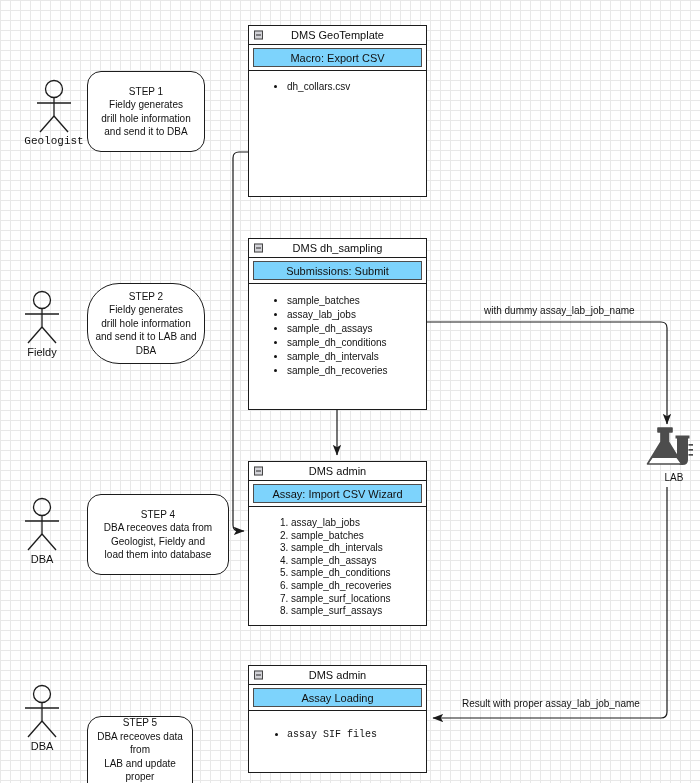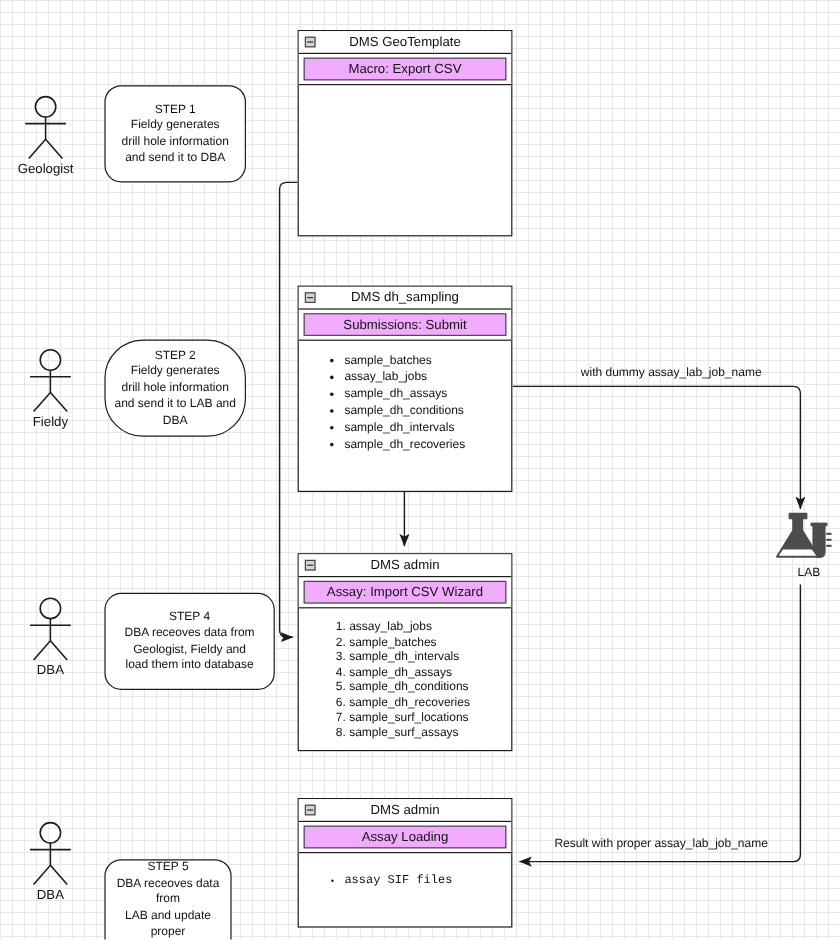--- a/index.html
+++ b/index.html
@@ -119,21 +119,21 @@
     background: #2b2b2b;
   }
   .panel-subbar-wrap {
     padding: 3px 4px 3px 4px;
     border-bottom: 1.4px solid #1c1c1c;
     background: #ffffff;
   }
   .panel-subbar {
     box-sizing: border-box;
     border: 1px solid #4d4d4d;
-    background: #f0abfc;
+    background: #7dd3fc;
     height: 19px;
     display: flex;
     align-items: center;
     justify-content: center;
     font-size: 11px;
     color: #111111;
   }
   .panel-body {
     padding: 10px 6px 6px 6px;
     font-size: 10px;
@@ -193,21 +193,21 @@
 
     <path class="edge-path" d="M248,152 L239,152 Q233,152 233,158 L233,525 Q233,531 239,531 L244,531" marker-end="url(#arrowFilled)"></path>
 
     <path class="edge-path" d="M337,410 L337,455" marker-end="url(#arrowFilled)"></path>
 
     <path class="edge-path" d="M427,322 L661,322 Q667,322 667,328 L667,424" marker-end="url(#arrowFilled)"></path>
 
     <path class="edge-path" d="M667,487 L667,712 Q667,718 661,718 L433,718" marker-end="url(#arrowFilled)"></path>
   </svg>
 
-  <div class="actor" style="left:8px; top:78px;">
+  <div class="actor" style="left:24px; top:78px;font-family:Liberation Mono, monospace;">
     <svg width="46" height="56" viewBox="0 0 46 56">
       <circle cx="23" cy="11" r="8.5" fill="none" stroke="#1c1c1c" stroke-width="1.3"></circle>
       <line x1="23" y1="19.5" x2="23" y2="38" stroke="#1c1c1c" stroke-width="1.3"></line>
       <line x1="6" y1="25" x2="40" y2="25" stroke="#1c1c1c" stroke-width="1.3"></line>
       <line x1="23" y1="38" x2="9" y2="54" stroke="#1c1c1c" stroke-width="1.3"></line>
       <line x1="23" y1="38" x2="37" y2="54" stroke="#1c1c1c" stroke-width="1.3"></line>
     </svg>
     <div class="actor-label">Geologist</div>
   </div>
 
@@ -277,20 +277,25 @@
     <div class="panel-title">
       <span class="collapse-icon">
           <i></i>
         </span>
       <span>DMS GeoTemplate</span>
     </div>
     <div class="panel-subbar-wrap">
       <div class="panel-subbar">
         <span>Macro: Export CSV</span>
       </div>
+    </div>
+    <div class="panel-body">
+      <ul>
+        <li>dh_collars.csv</li>
+      </ul>
     </div>
   </div>
 
   <div class="panel" style="left:248px; top:238px; width:179px; height:172px;">
     <div class="panel-title">
       <span class="collapse-icon">
           <i></i>
         </span>
       <span>DMS dh_sampling</span>
     </div>

